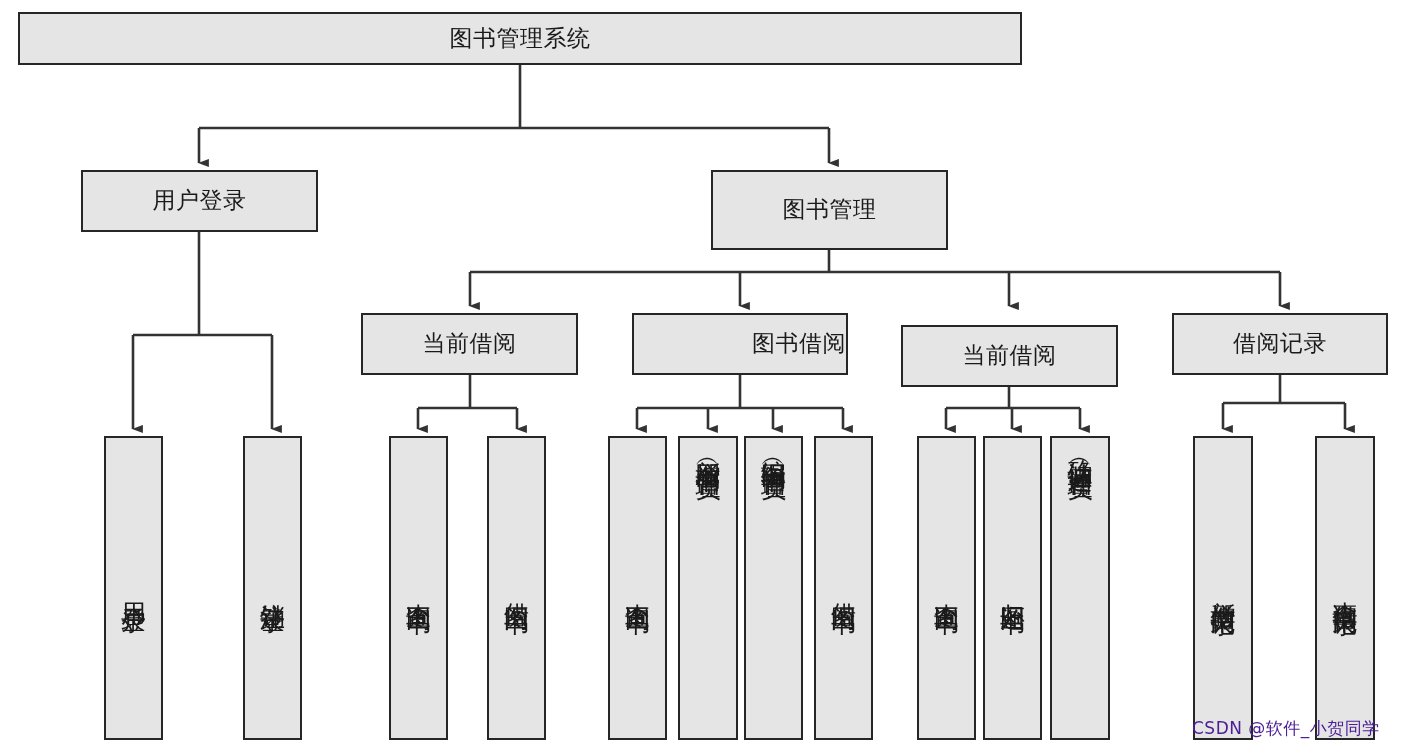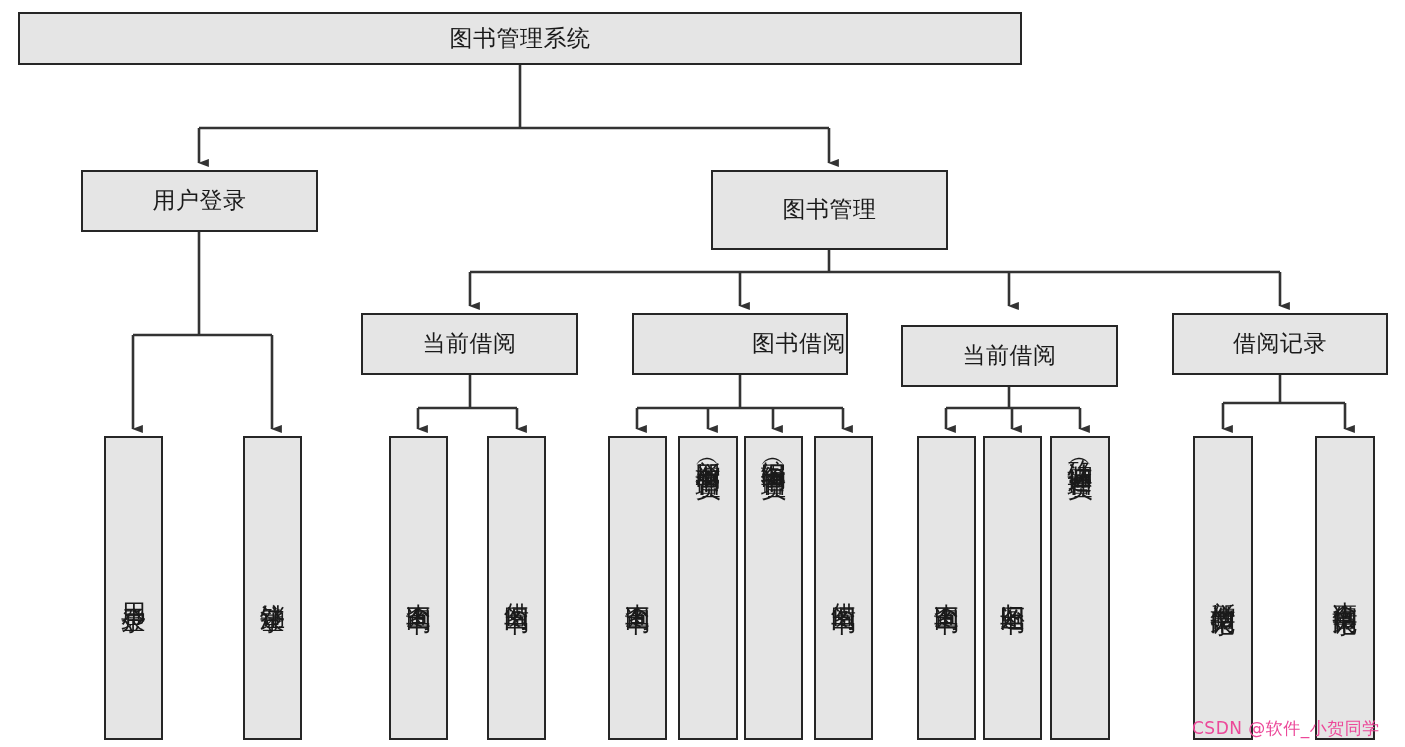--- a/index.html
+++ b/index.html
@@ -70,21 +70,21 @@
   }
   .node.vert.topaligned {
     align-items: flex-start;
   }
   .node.vert.topaligned .label {
     margin-top: 2px;
   }
   .watermark {
     position: absolute;
     font-size: 17px;
-    color: #ec4899;
+    color: #4c1d95;
     white-space: nowrap;
     letter-spacing: 0.5px;
   }
 </style>
 </head>
 <body>
 
 <div id="diagram-root">
 
   <svg class="wires" viewBox="0 0 1405 747" width="1405" height="747" xmlns="http://www.w3.org/2000/svg">

